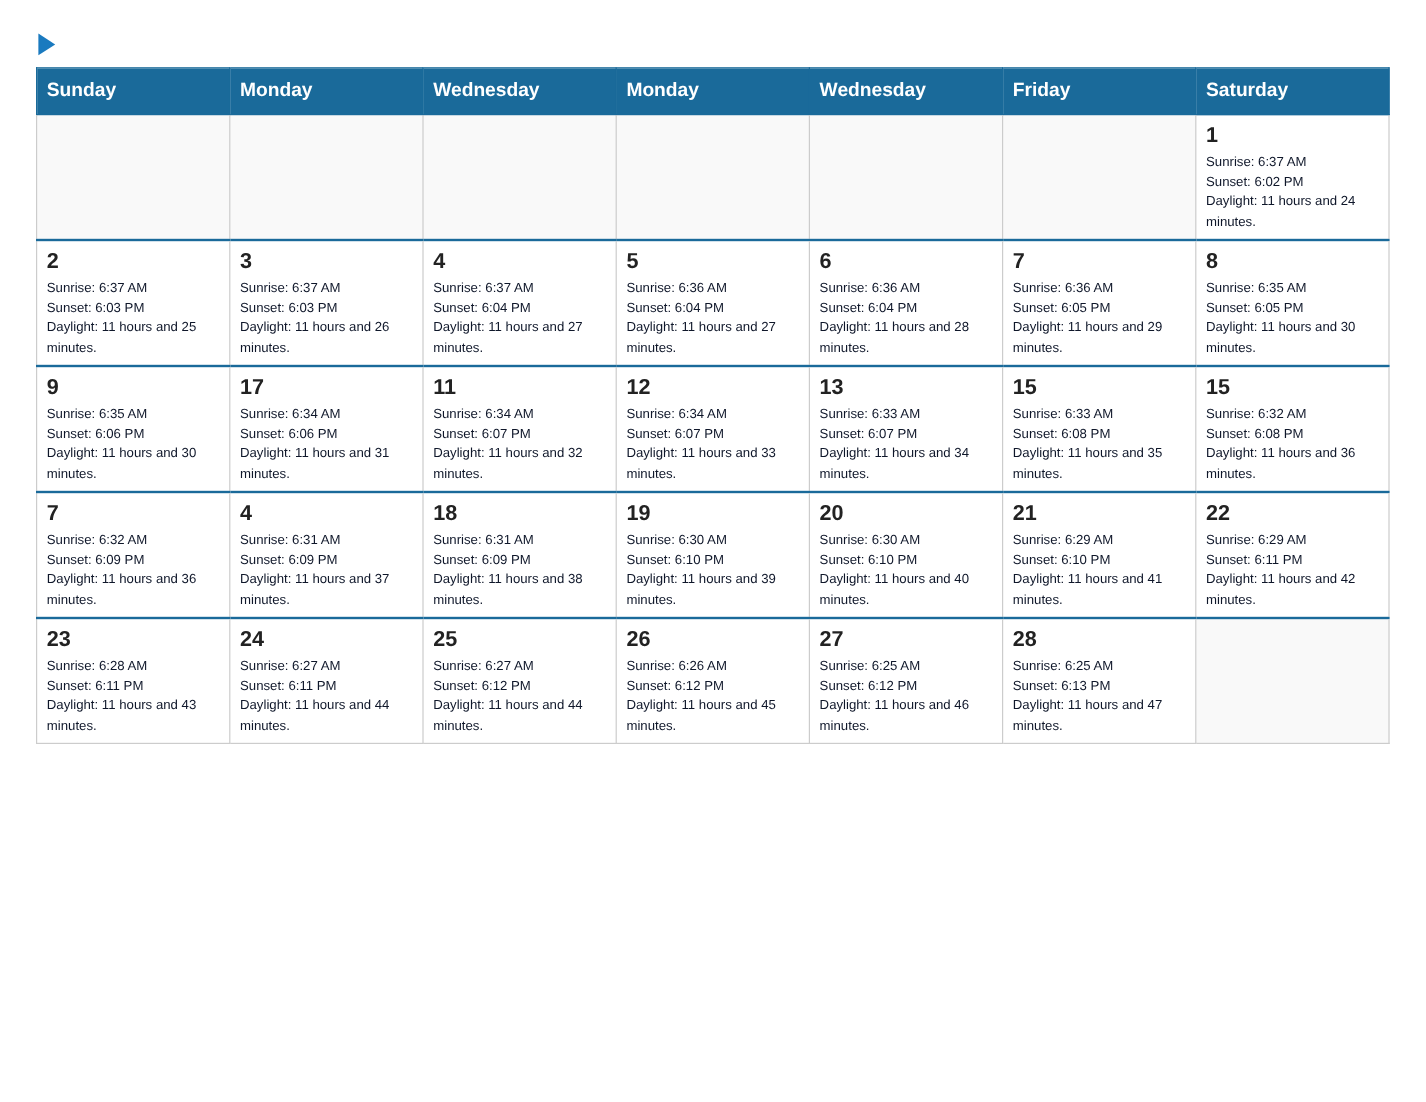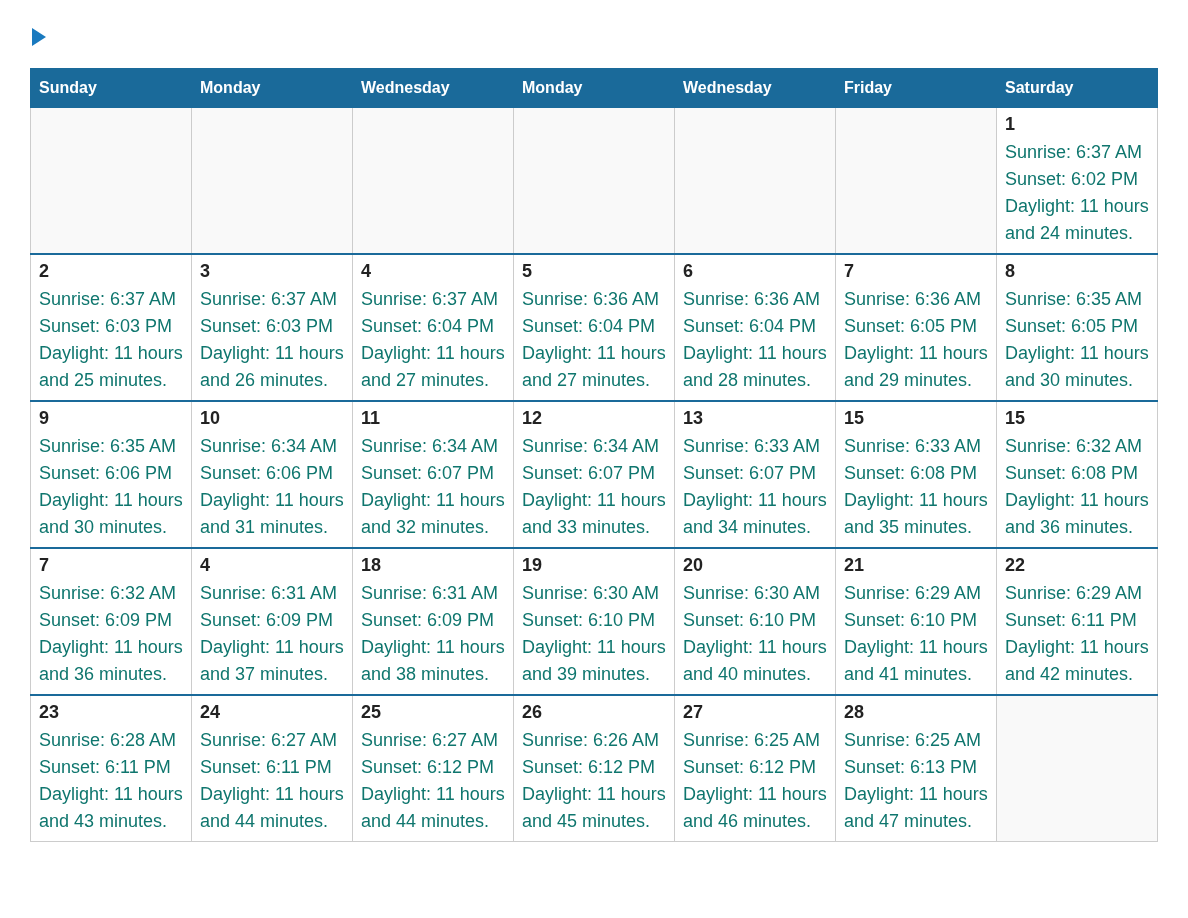--- a/index.html
+++ b/index.html
@@ -50,21 +50,21 @@
       line-height: 1.1;
     }
     .location-title {
       font-size: 22px;
       color: #444;
       margin-top: 4px;
     }
     .calendar {
       width: 100%;
       border-collapse: collapse;
-      margin-top: 22px;
+      margin-top: 10px;
     }
     .calendar th {
       background-color: #1a6a9a;
       color: #fff;
       font-size: 16px;
       font-weight: bold;
       padding: 10px 8px;
       text-align: left;
       border: 1px solid #1a6a9a;
     }
@@ -78,22 +78,22 @@
       color: #333;
     }
     .day-number {
       font-size: 18px;
       font-weight: bold;
       color: #222;
       display: block;
       margin-bottom: 4px;
     }
     .day-info {
-      font-size: 18px;
-      color: #0f766e;
+      font-size: 11px;
+      color: #0f172a;
       line-height: 1.5;
     }
     .empty-cell {
       background: #f9f9f9;
     }
     .row-top-border td {
       border-top: 2px solid #1a6a9a;
     }
   </style>
 </head>
@@ -171,21 +171,21 @@
           <span class="day-number">8</span>
           <div class="day-info">Sunrise: 6:35 AM<br>Sunset: 6:05 PM<br>Daylight: 11 hours and 30 minutes.</div>
         </td>
       </tr>
       <tr class="row-top-border">
         <td>
           <span class="day-number">9</span>
           <div class="day-info">Sunrise: 6:35 AM<br>Sunset: 6:06 PM<br>Daylight: 11 hours and 30 minutes.</div>
         </td>
         <td>
-          <span class="day-number">10</span>
+          <span class="day-number">17</span>
           <div class="day-info">Sunrise: 6:34 AM<br>Sunset: 6:06 PM<br>Daylight: 11 hours and 31 minutes.</div>
         </td>
         <td>
           <span class="day-number">11</span>
           <div class="day-info">Sunrise: 6:34 AM<br>Sunset: 6:07 PM<br>Daylight: 11 hours and 32 minutes.</div>
         </td>
         <td>
           <span class="day-number">12</span>
           <div class="day-info">Sunrise: 6:34 AM<br>Sunset: 6:07 PM<br>Daylight: 11 hours and 33 minutes.</div>
         </td>

